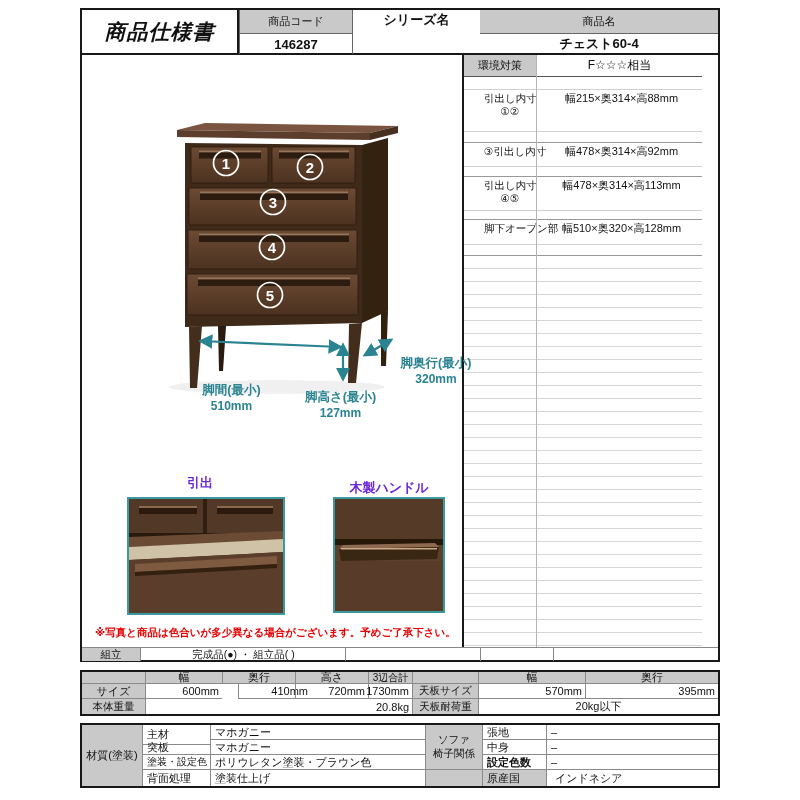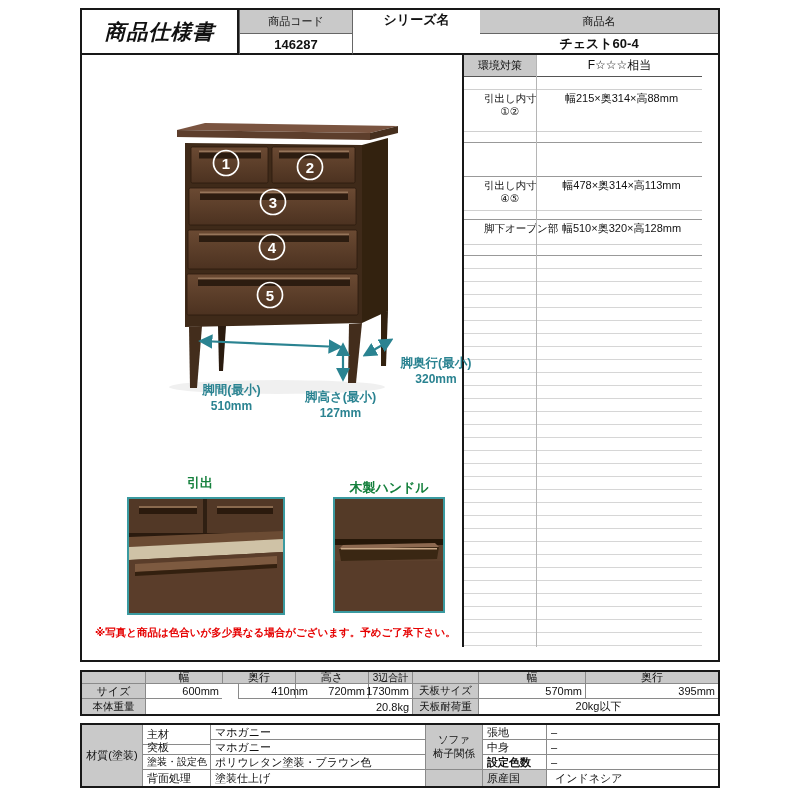--- a/index.html
+++ b/index.html
@@ -22,21 +22,21 @@
   .rrow{left:0;width:238px;}
   .rlab{left:0;top:0;height:100%;width:72px;font-size:10.5px;line-height:13px;padding:2px 0 0 20px;white-space:nowrap;}
   .rval{left:73px;top:0;height:100%;width:165px;font-size:11px;line-height:13px;padding:2px 0 0 4px;}
   .spacer{left:0;width:238px;border-bottom:1px solid #999;}
   #rgrid{left:0;top:201px;width:238px;height:391px;
      background-image:repeating-linear-gradient(to bottom,transparent 0 12px,#d6d6d6 12px 13px),
                       repeating-linear-gradient(to bottom,transparent 0 51px,#9d9d9d 51px 52px);}
   
   .dim{color:#2a8391;font-weight:bold;text-align:center;font-size:12.5px;line-height:14px;white-space:nowrap;}
   .dimv{font-size:12px;margin-top:2px;}
-  .photo-label{color:#15803d;font-weight:bold;font-size:13px;text-align:center;white-space:nowrap;}
+  .photo-label{color:#6d28d9;font-weight:bold;font-size:13px;text-align:center;white-space:nowrap;}
   .photo-frame{border:2px solid #3a9aa0;background:#4e3523;}
   #color-note{color:#e60000;font-weight:bold;font-size:10.5px;white-space:nowrap;}
   
   #asm-row{left:0;top:637px;width:636px;height:13px;border-top:1px solid #888;}
   .asm-cell{top:0;height:13px;font-size:10.5px;}
   
   .btable{border:2px solid #181818;background:#fff;}
   .bcell{display:flex;align-items:center;font-size:11px;box-sizing:border-box;}
   .bc{justify-content:center;text-align:center;}
   .br{justify-content:flex-end;padding-right:3px;}
@@ -74,20 +74,24 @@
 
       <div class="abs rrow" style="top:35px;height:42px;border-bottom:1px solid #d0d0d0;">
         <div class="abs rlab">
           <span style="display:block;">引出し内寸</span>
           <span style="display:block;">①②</span>
         </div>
         <div class="abs rval">幅215×奥314×高88mm</div>
       </div>
       <div class="abs spacer" style="top:77px;height:11px;"></div>
 
+      <div class="abs rrow" style="top:88px;height:24px;border-bottom:1px solid #d0d0d0;">
+        <div class="abs rlab">③引出し内寸</div>
+        <div class="abs rval">幅478×奥314×高92mm</div>
+      </div>
       <div class="abs spacer" style="top:112px;height:10px;"></div>
 
       <div class="abs rrow" style="top:122px;height:34px;border-bottom:1px solid #d0d0d0;">
         <div class="abs rlab">
           <span style="display:block;">引出し内寸</span>
           <span style="display:block;">④⑤</span>
         </div>
         <div class="abs rval">幅478×奥314×高113mm</div>
       </div>
       <div class="abs spacer" style="top:156px;height:9px;"></div>
@@ -205,20 +209,27 @@
         <rect x="0" y="40" width="108" height="6" fill="#261708"></rect>
         <polygon points="8,46 100,44 104,48 4,50" fill="#8d6950"></polygon>
         <polygon points="4,50 104,48 102,60 6,62" fill="#3a2713"></polygon>
         <rect x="6" y="49" width="96" height="1.5" fill="#c9a887"></rect>
         <rect x="0" y="62" width="108" height="50" fill="#583c29"></rect>
       </svg>
     </div>
 
     <div id="color-note" class="abs" style="left:13px;top:616px;">※写真と商品は色合いが多少異なる場合がございます。予めご了承下さい。</div>
 
+    <div id="asm-row" class="abs">
+      <div class="abs asm-cell gray cellc" style="left:0;width:59px;border-right:1px solid #888;">組立</div>
+      <div class="abs asm-cell cellc" style="left:60px;width:203px;">完成品(●) ・ 組立品(  )</div>
+      <div class="abs asm-cell" style="left:263px;width:135px;border-left:1px solid #888;"></div>
+      <div class="abs asm-cell" style="left:398px;width:73px;border-left:1px solid #888;"></div>
+      <div class="abs asm-cell" style="left:471px;width:165px;border-left:1px solid #888;"></div>
+    </div>
   </div>
 
   <div class="abs btable" style="left:80px;top:670px;width:640px;height:46px;">
 
     <div class="abs bcell gray bb" style="left:0;top:0;width:63px;height:12px;"></div>
     <div class="abs bcell bc gray bb vl" style="left:63px;top:0;width:77px;height:12px;">幅</div>
     <div class="abs bcell bc gray bb vl" style="left:140px;top:0;width:73px;height:12px;">奥行</div>
     <div class="abs bcell bc gray bb vl" style="left:213px;top:0;width:73px;height:12px;">高さ</div>
     <div class="abs bcell bc gray bb vl" style="left:286px;top:0;width:44px;height:12px;font-size:10px;">3辺合計</div>
     <div class="abs bcell gray bb vl" style="left:330px;top:0;width:66px;height:12px;"></div>

